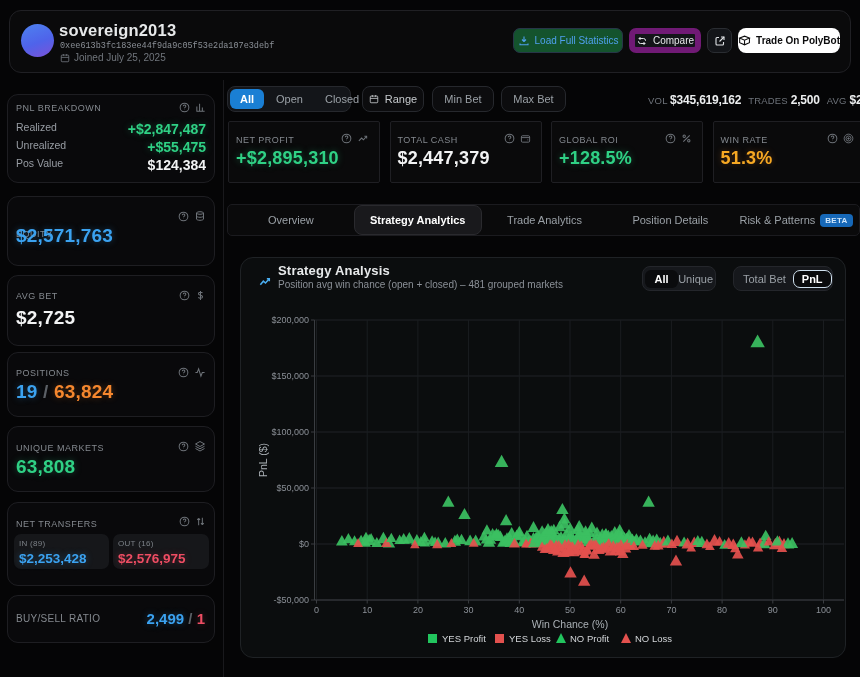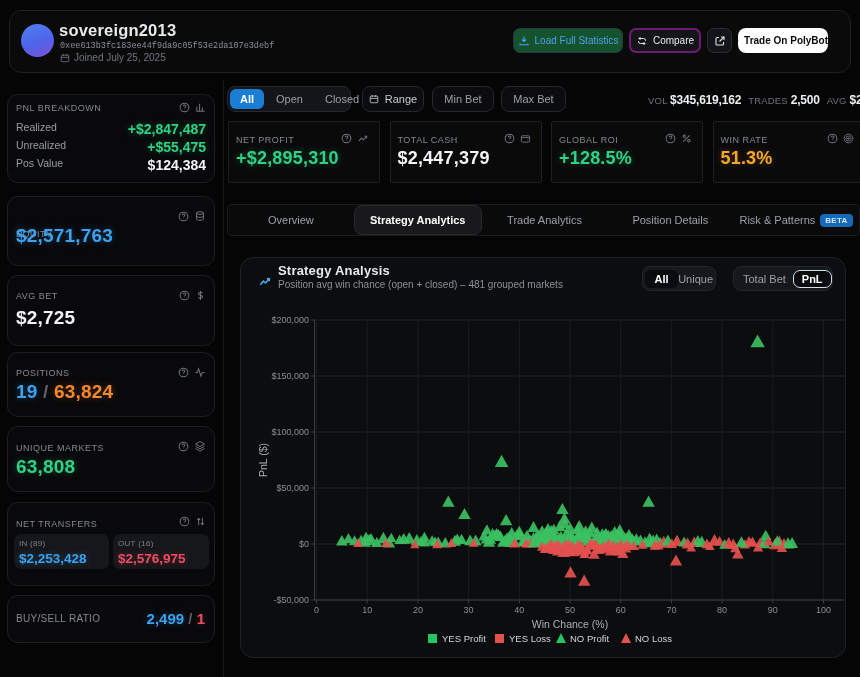--- a/index.html
+++ b/index.html
@@ -12,23 +12,23 @@
 #header { left:9px; top:10px; width:842px; height:63px; background:#0a0a0b;
   border:1px solid #202024; border-radius:12px; }
 #avatar { left:21px; top:24px; width:33px; height:33px; border-radius:50%;
   background:linear-gradient(160deg,#4d82f0 0%,#4f63ea 55%,#7b52d8 100%); }
 #uname { left:59px; top:21px; font-size:16.5px; font-weight:bold; letter-spacing:.2px;}
 #uaddr { left:60px; top:41px; font-family:"Liberation Mono",monospace; font-size:8.5px; color:#8b9097; }
 #joined { left:60px; top:52px; display:flex; align-items:center; gap:4px; font-size:10px; color:#70757c; }
 .hbtn { position:absolute; top:28px; height:25px; border-radius:7px; font-size:10px;
   display:flex; align-items:center; justify-content:center; gap:5px; white-space:nowrap; }
 #btn-load { left:513px; width:110px; background:#14532d; border:1px solid #273648; color:#4fa0ee; }
-#btn-cmp { left:629px; width:72px; background:#131519; border:2px solid #701a75; color:#e7e9ea; }
+#btn-cmp { left:629px; width:72px; background:#131519; border:6px solid #701a75; color:#e7e9ea; }
 #btn-ext { left:707px; width:25px; background:#131519; border:1px solid #2a2d32; color:#dfe2e5; }
-#btn-poly { left:738px; width:90px; background:#ffffff; color:#0b0b0c; font-weight:bold; border-radius:8px;}
+#btn-poly { left:738px; width:102px; background:#ffffff; color:#0b0b0c; font-weight:bold; border-radius:8px;}
 
 
 .card { position:absolute; left:7px; width:208px; background:#09090b;
   border:1px solid #1e1e22; border-radius:11px; }
 .clabel { position:absolute; left:8px; font-size:9px; letter-spacing:.5px; color:#84898f; }
 .cicons { position:absolute; right:8px; display:flex; align-items:center; gap:5px; }
 #c-pnl { top:94px; height:89px; }
 #c-eq  { top:196px; height:70px; }
 #c-avg { top:275px; height:71px; }
 #c-pos { top:352px; height:65px; }

